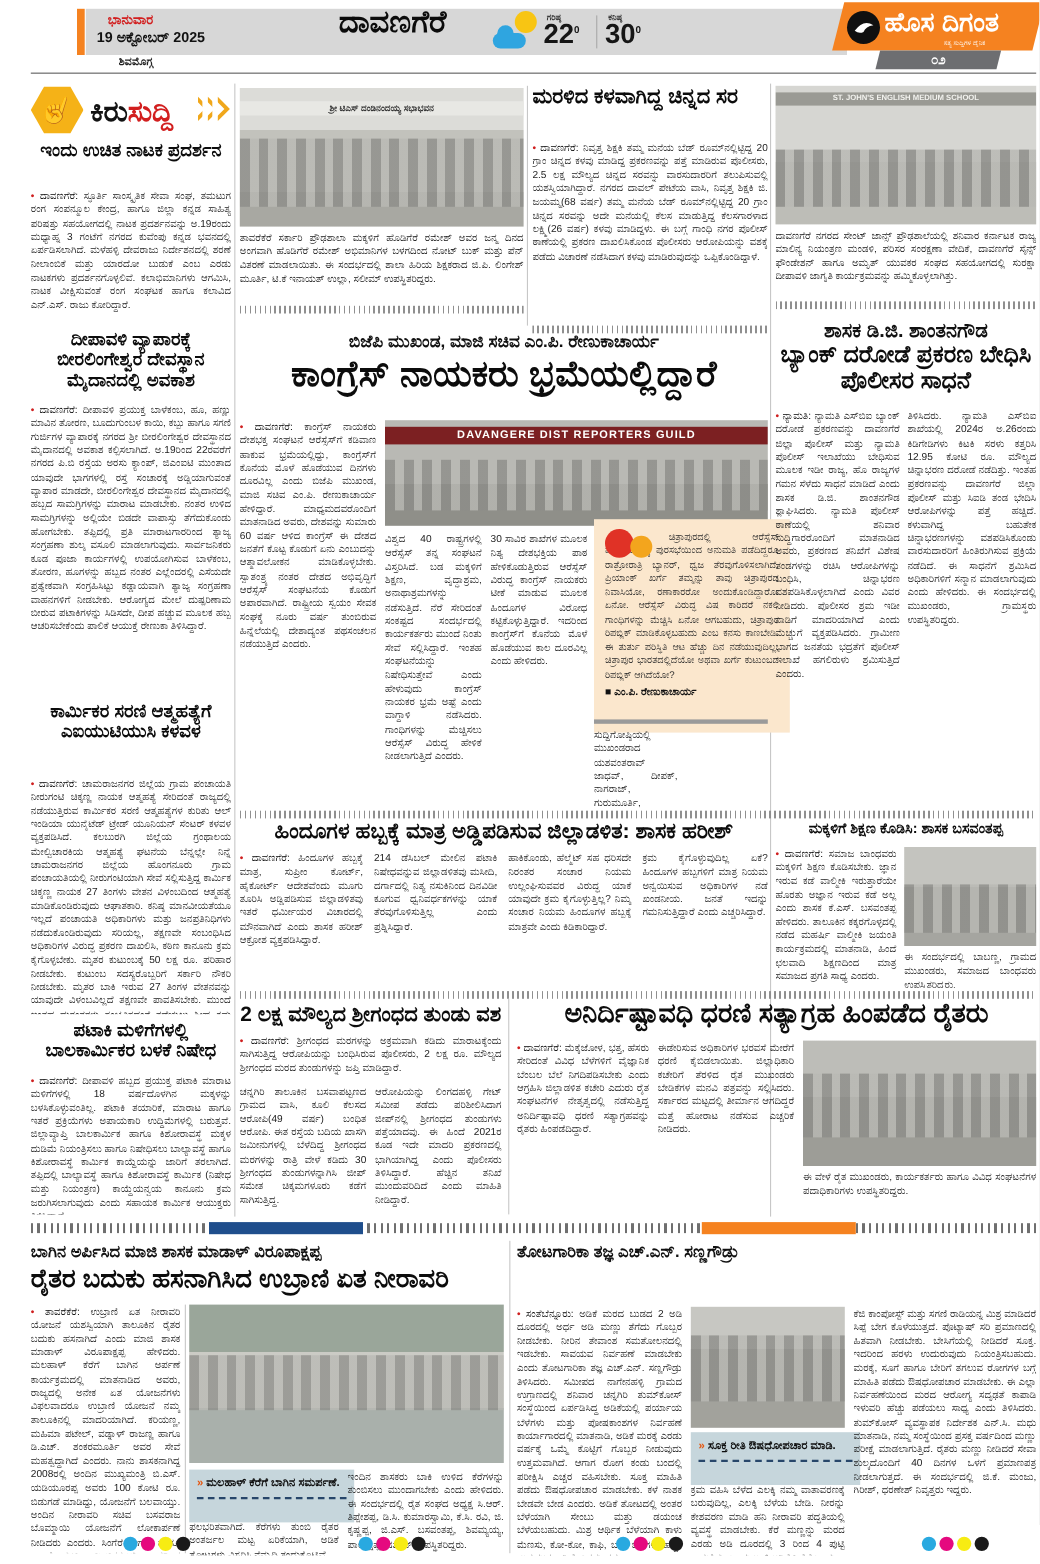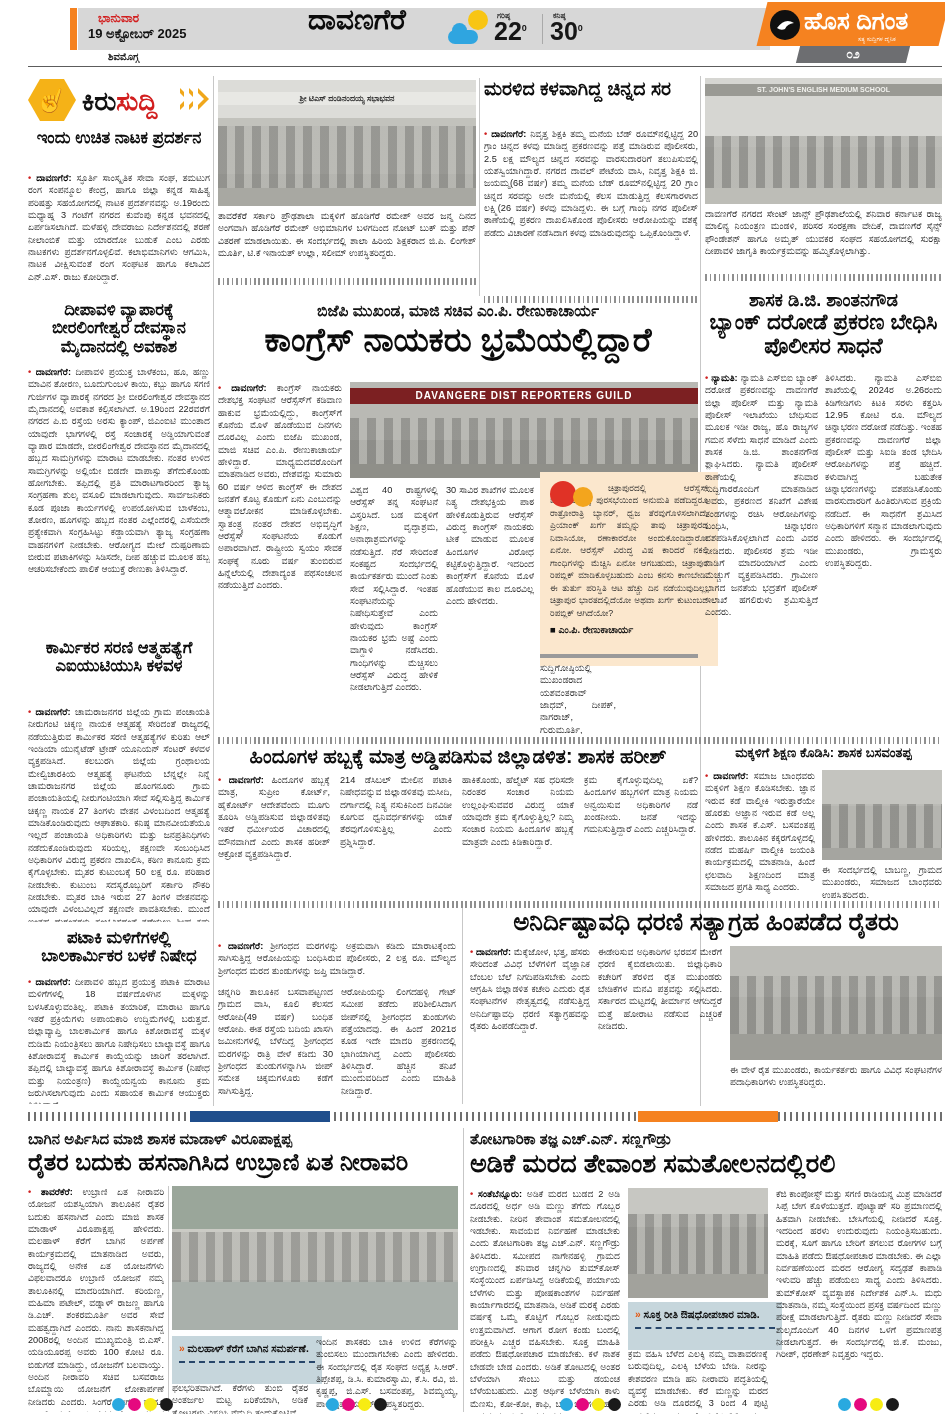--- a/index.html
+++ b/index.html
@@ -1,21 +1,21 @@
 <!DOCTYPE html>
 <html><head>
 <meta charset="utf-8">
 <style>
   html,body{margin:0;padding:0;background:#e9e9e9}
   .page{position:relative;width:945px;height:1422px;background:#fff;overflow:hidden;
         font-family:"Liberation Sans",sans-serif;color:#111}
   .abs{position:absolute}
   .bodytxt{font-size:9.2px;line-height:1.34;text-align:justify;color:#232323;overflow:hidden}
   .bodytxt p{margin:0}
-  .dlword{font-weight:bold;color:#000}
+  .dlword{font-weight:normal;color:#000}
   .dlword::before{content:"• ";color:#cf1f1f;font-weight:bold}
   .hl{font-weight:bold;color:#0c0c0c;line-height:1.12;overflow:hidden}
   .center{text-align:center}
   .hatch{background:repeating-linear-gradient(90deg,#8f8f8f 0 1.5px,transparent 1.5px 4.5px);height:7px}
   .hatch2{background:repeating-linear-gradient(90deg,#6f6f6f 0 2px,transparent 2px 6px);height:9px}
   .vline{width:0;border-left:1px solid #c7c7c7}
   .photo{position:absolute;overflow:hidden;background:#c6c6c2}
   .cap{font-size:9.2px;line-height:1.35;text-align:justify;color:#151515;overflow:hidden}
   .capbox{background:#c6d6dc;padding:6px 7px 4px;overflow:hidden}
   .capbox .t{font-weight:bold;font-size:10.3px;line-height:1.45;color:#0e0e0e}
@@ -178,20 +178,21 @@
   <div class="abs bodytxt" style="left:705px;top:770px;width:110px;height:128px">
     <p><span class="dlword">ದಾವಣಗೆರೆ:</span> <span>ಸಮಾಜ ಬಾಂಧವರು ಮಕ್ಕಳಿಗೆ ಶಿಕ್ಷಣ ಕೊಡಿಸಬೇಕು. ಜ್ಞಾನ ಇರುವ ಕಡೆ ವಾಲ್ಮೀಕಿ ಇರುತ್ತಾರೆಯೇ ಹೊರತು ಅಜ್ಞಾನ ಇರುವ ಕಡೆ ಅಲ್ಲ ಎಂದು ಶಾಸಕ ಕೆ.ಎಸ್. ಬಸವಂತಪ್ಪ ಹೇಳಿದರು. ತಾಲೂಕಿನ ಕಕ್ಕರಗೊಳ್ಳದಲ್ಲಿ ನಡೆದ ಮಹರ್ಷಿ ವಾಲ್ಮೀಕಿ ಜಯಂತಿ ಕಾರ್ಯಕ್ರಮದಲ್ಲಿ ಮಾತನಾಡಿ, ಹಿಂದೆ ಛಲವಾದಿ ಶಿಕ್ಷಣದಿಂದ ಮಾತ್ರ ಸಮಾಜದ ಪ್ರಗತಿ ಸಾಧ್ಯ ಎಂದರು.</span></p>
   </div>
   <div class="photo" style="left:822px;top:770px;width:120px;height:90px;background:linear-gradient(#c4c4bf 0 40%, #a5a5a0 40%)">
     <div class="pstripe" style="top:34px;height:44px;opacity:.8"></div>
   </div>
   <div class="abs bodytxt" style="left:822px;top:864px;width:120px;height:34px">ಈ ಸಂದರ್ಭದಲ್ಲಿ ಬಾಬಣ್ಣ, ಗ್ರಾಮದ ಮುಖಂಡರು, ಸಮಾಜದ ಬಾಂಧವರು ಉಪಸ್ಥಿತರಿದ್ದರು.</div>
 
   <div class="abs hatch" style="left:218px;top:901px;width:724px"></div>
 
+  <div class="abs hl center" style="left:218px;top:912px;width:238px;height:24px;font-size:19px">2 ಲಕ್ಷ ಮೌಲ್ಯದ ಶ್ರೀಗಂಧದ ತುಂಡು ವಶ</div>
   <div class="abs bodytxt" style="left:218px;top:940px;width:238px;height:42px">
     <p><span class="dlword">ದಾವಣಗೆರೆ:</span> <span>ಶ್ರೀಗಂಧದ ಮರಗಳನ್ನು ಅಕ್ರಮವಾಗಿ ಕಡಿದು ಮಾರಾಟಕ್ಕೆಂದು ಸಾಗಿಸುತ್ತಿದ್ದ ಆರೋಪಿಯನ್ನು ಬಂಧಿಸಿರುವ ಪೊಲೀಸರು, 2 ಲಕ್ಷ ರೂ. ಮೌಲ್ಯದ ಶ್ರೀಗಂಧದ ಮರದ ತುಂಡುಗಳನ್ನು ಜಪ್ತಿ ಮಾಡಿದ್ದಾರೆ.</span></p>
   </div>
   <div class="abs bodytxt" style="left:218px;top:986px;width:115px;height:116px">ಚನ್ನಗಿರಿ ತಾಲೂಕಿನ ಬಸವಾಪಟ್ಟಣದ ಗ್ರಾಮದ ವಾಸಿ, ಕೂಲಿ ಕೆಲಸದ ಆರೋಪಿ(49 ವರ್ಷ) ಬಂಧಿತ ಆರೋಪಿ. ಈತ ರಸ್ತೆಯ ಬದಿಯ ಖಾಸಗಿ ಜಮೀನುಗಳಲ್ಲಿ ಬೆಳೆದಿದ್ದ ಶ್ರೀಗಂಧದ ಮರಗಳನ್ನು ರಾತ್ರಿ ವೇಳೆ ಕಡಿದು 30 ಶ್ರೀಗಂಧದ ತುಂಡುಗಳನ್ನಾಗಿಸಿ ಜೀಪ್ ಸಮೇತ ಚಿಕ್ಕಮಗಳೂರು ಕಡೆಗೆ ಸಾಗಿಸುತ್ತಿದ್ದ.</div>
   <div class="abs bodytxt" style="left:341px;top:986px;width:115px;height:116px">ಆರೋಪಿಯನ್ನು ಲಿಂಗದಹಳ್ಳಿ ಗೇಟ್ ಸಮೀಪ ತಡೆದು ಪರಿಶೀಲಿಸಿದಾಗ ಜೀಪ್‌ನಲ್ಲಿ ಶ್ರೀಗಂಧದ ತುಂಡುಗಳು ಪತ್ತೆಯಾದವು. ಈ ಹಿಂದೆ 2021ರ ಕೂಡ ಇದೇ ಮಾದರಿ ಪ್ರಕರಣದಲ್ಲಿ ಭಾಗಿಯಾಗಿದ್ದ ಎಂದು ಪೊಲೀಸರು ತಿಳಿಸಿದ್ದಾರೆ. ಹೆಚ್ಚಿನ ತನಿಖೆ ಮುಂದುವರಿದಿದೆ ಎಂದು ಮಾಹಿತಿ ನೀಡಿದ್ದಾರೆ.</div>
   <div class="abs vline" style="left:462px;top:908px;height:196px"></div>
 
   <div class="abs hl center" style="left:470px;top:908px;width:472px;height:32px;font-size:24.5px">ಅನಿರ್ದಿಷ್ಟಾವಧಿ ಧರಣಿ ಸತ್ಯಾಗ್ರಹ ಹಿಂಪಡೆದ ರೈತರು</div>
   <div class="abs bodytxt" style="left:470px;top:946px;width:120px;height:156px">
     <p><span class="dlword">ದಾವಣಗೆರೆ:</span> <span>ಮೆಕ್ಕೆಜೋಳ, ಭತ್ತ, ಹೆಸರು ಸೇರಿದಂತೆ ವಿವಿಧ ಬೆಳೆಗಳಿಗೆ ವೈಜ್ಞಾನಿಕ ಬೆಂಬಲ ಬೆಲೆ ನಿಗದಿಪಡಿಸಬೇಕು ಎಂದು ಆಗ್ರಹಿಸಿ ಜಿಲ್ಲಾಡಳಿತ ಕಚೇರಿ ಎದುರು ರೈತ ಸಂಘಟನೆಗಳ ನೇತೃತ್ವದಲ್ಲಿ ನಡೆಸುತ್ತಿದ್ದ ಅನಿರ್ದಿಷ್ಟಾವಧಿ ಧರಣಿ ಸತ್ಯಾಗ್ರಹವನ್ನು ರೈತರು ಹಿಂಪಡೆದಿದ್ದಾರೆ.</span></p>
@@ -217,21 +218,20 @@
   </div>
   <div class="abs capbox" style="left:172px;top:1336px;width:136px;height:38px">
     <div class="t">ಮಲಹಾಳ್ ಕೆರೆಗೆ ಬಾಗಿನ ಸಮರ್ಪಣೆ.</div>
     <div class="dash"></div>
   </div>
   <div class="abs bodytxt" style="left:172px;top:1382px;width:136px;height:32px">ಫಲಭರಿತವಾಗಿದೆ. ಕೆರೆಗಳು ತುಂಬಿ ರೈತರ ಅಂತರ್ಜಲ ಮಟ್ಟ ಏರಿಕೆಯಾಗಿ, ಅಡಿಕೆ ತೋಟಗಳು ವಿಸ್ತರಿಸಿ ನೆಮ್ಮದಿ ತಂದುಕೊಟ್ಟಿವೆ.</div>
   <div class="abs bodytxt" style="left:316px;top:1336px;width:142px;height:78px">ಇಂದಿನ ಶಾಸಕರು ಬಾಕಿ ಉಳಿದ ಕೆರೆಗಳನ್ನು ತುಂಬಿಸಲು ಮುಂದಾಗಬೇಕು ಎಂದು ಹೇಳಿದರು. ಈ ಸಂದರ್ಭದಲ್ಲಿ ರೈತ ಸಂಘದ ಅಧ್ಯಕ್ಷ ಸಿ.ಆರ್. ತಿಪ್ಪೇಶಪ್ಪ, ಡಿ.ಸಿ. ಕುಮಾರಸ್ವಾಮಿ, ಕೆ.ಸಿ. ರವಿ, ಜಿ. ಕೃಷ್ಣಪ್ಪ, ಜಿ.ಎಸ್. ಬಸವಂತಪ್ಪ, ಶಿವಮ್ಯಯ್ಯ, ಪಾಲಾಕ್ಷಪ್ಪ, ದರ್ಶನ್ ಉಪಸ್ಥಿತರಿದ್ದರು.</div>
   <div class="abs vline" style="left:463px;top:1128px;height:284px"></div>
 
   <div class="abs kicker" style="left:470px;top:1130px;width:472px;height:18px;font-size:15px">ತೋಟಗಾರಿಕಾ ತಜ್ಞ ಎಚ್.ಎನ್. ಸಣ್ಣಗೌಡ್ರು</div>
-  <div class="abs hl" style="left:470px;top:1149px;width:472px;height:34px;font-size:25.5px">ಅಡಿಕೆ ಮರದ ತೇವಾಂಶ ಸಮತೋಲನದಲ್ಲಿರಲಿ</div>
   <div class="abs bodytxt" style="left:470px;top:1188px;width:150px;height:226px">
     <p><span class="dlword">ಸಂತೆಬೆನ್ನೂರು:</span> <span>ಅಡಿಕೆ ಮರದ ಬುಡದ 2 ಅಡಿ ದೂರದಲ್ಲಿ ಅರ್ಧ ಅಡಿ ಮಣ್ಣು ತೆಗೆದು ಗೊಬ್ಬರ ನೀಡಬೇಕು. ನೀರಿನ ತೇವಾಂಶ ಸಮತೋಲನದಲ್ಲಿ ಇಡಬೇಕು. ಸಾವಯವ ನಿರ್ವಹಣೆ ಮಾಡಬೇಕು ಎಂದು ತೋಟಗಾರಿಕಾ ತಜ್ಞ ಎಚ್.ಎನ್. ಸಣ್ಣಗೌಡ್ರು ತಿಳಿಸಿದರು. ಸಮೀಪದ ನಾಗೇನಹಳ್ಳಿ ಗ್ರಾಮದ ಉಗ್ರಾಣದಲ್ಲಿ ಶನಿವಾರ ಚನ್ನಗಿರಿ ತುಮ್‌ಕೋಸ್ ಸಂಸ್ಥೆಯಿಂದ ಏರ್ಪಡಿಸಿದ್ದ ಅಡಿಕೆಯಲ್ಲಿ ಪರ್ಯಾಯ ಬೆಳೆಗಳು ಮತ್ತು ಪೋಷಕಾಂಶಗಳ ನಿರ್ವಹಣೆ ಕಾರ್ಯಾಗಾರದಲ್ಲಿ ಮಾತನಾಡಿ, ಅಡಿಕೆ ಮರಕ್ಕೆ ಎರಡು ವರ್ಷಕ್ಕೆ ಒಮ್ಮೆ ಕೊಟ್ಟಿಗೆ ಗೊಬ್ಬರ ನೀಡುವುದು ಉತ್ತಮವಾಗಿದೆ. ಆಗಾಗ ರೋಗ ಕಂಡು ಬಂದಲ್ಲಿ ಪರೀಕ್ಷಿಸಿ ಎಚ್ಚರ ವಹಿಸಬೇಕು. ಸೂಕ್ತ ಮಾಹಿತಿ ಪಡೆದು ಔಷಧೋಪಚಾರ ಮಾಡಬೇಕು. ಕಳೆ ನಾಶಕ ಬೇಡವೇ ಬೇಡ ಎಂದರು. ಅಡಿಕೆ ತೋಟದಲ್ಲಿ ಅಂತರ ಬೆಳೆಯಾಗಿ ಸೇಂಬು ಮತ್ತು ಡಯಂಚ ಬೆಳೆಯಬಹುದು. ಮಿಶ್ರ ಆರ್ಥಿಕ ಬೆಳೆಯಾಗಿ ಕಾಳು ಮೆಣಸು, ಕೋ-ಕೋ, ಕಾಫಿ, ಬಾಳೆ ಬೆಳೆಗಳು ಹೆಚ್ಚು ಉಪಯುಕ್ತವಾಗಿವೆ. ಎರಡು ವರ್ಷ</span></p>
   </div>
   <div class="photo" style="left:628px;top:1188px;width:140px;height:110px;background:linear-gradient(#c7c7c2 0 35%, #a2a29c 35%)">
     <div class="pstripe" style="top:26px;height:60px;opacity:.8"></div>
   </div>
   <div class="abs capbox" style="left:628px;top:1302px;width:140px;height:38px">
     <div class="t">ಸೂಕ್ತ ರೀತಿ ಔಷಧೋಪಚಾರ ಮಾಡಿ.</div>
     <div class="dash"></div>
   </div>

